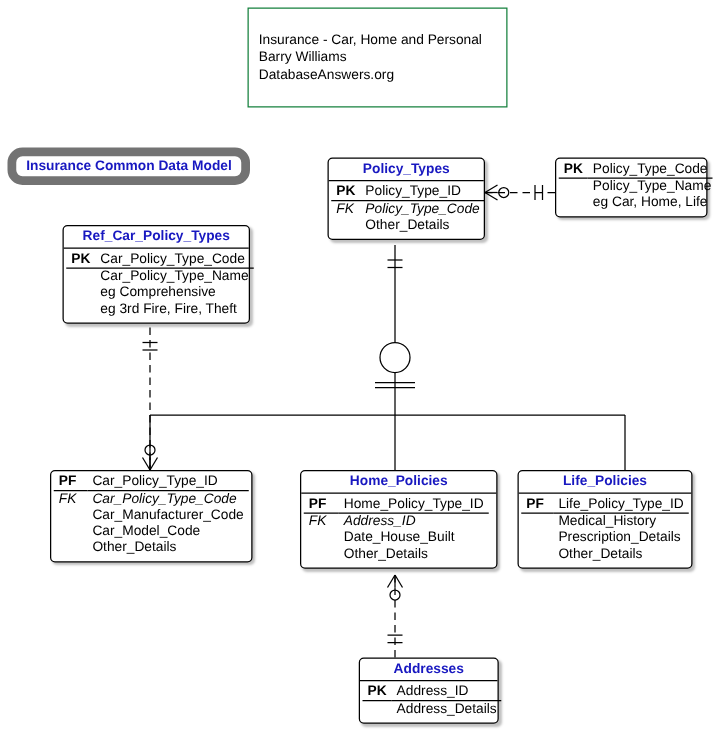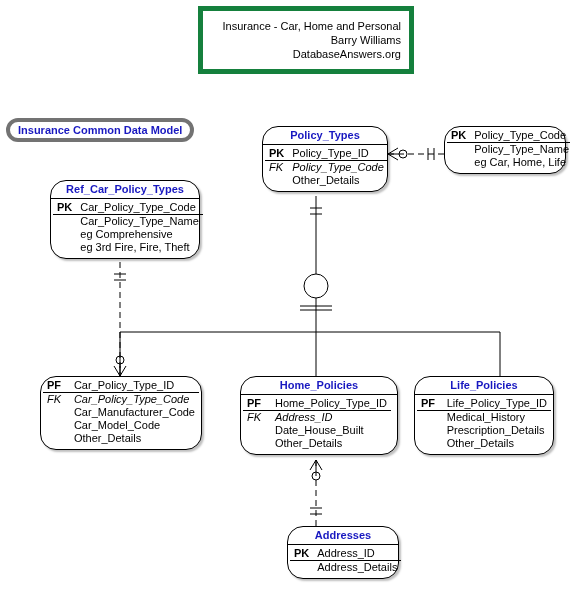--- a/index.html
+++ b/index.html
@@ -14,40 +14,40 @@
     position: relative;
   }
   .canvas {
     position: relative;
     width: 570px;
     height: 598px;
   }
   
   .title-box {
     position: absolute;
-    border: 5px solid #15803d;
-    padding: 8px 8px;
-    text-align: right;
+    border: 1px solid #15803d;
+    padding: 18px 8px;
+    text-align: left;
     line-height: 14px;
   }
   
   .model-title {
     position: absolute;
-    border: 4px solid #737373;
+    border: 7px solid #737373;
     border-radius: 12px;
     padding: 2px 8px;
     color: #1818c0;
     font-weight: bold;
     background: #fff;
   }
   
   .entity {
     position: absolute;
     border: 1px solid #000;
-    border-radius: 16px;
+    border-radius: 4px;
     background: #fff;
     box-shadow: 2px 2px 2px rgba(0,0,0,0.25);
   }
   .entity .hdr {
     text-align: center;
     color: #1818c0;
     font-weight: bold;
     padding: 2px 6px 3px 6px;
     border-bottom: 1px solid #000;
   }

